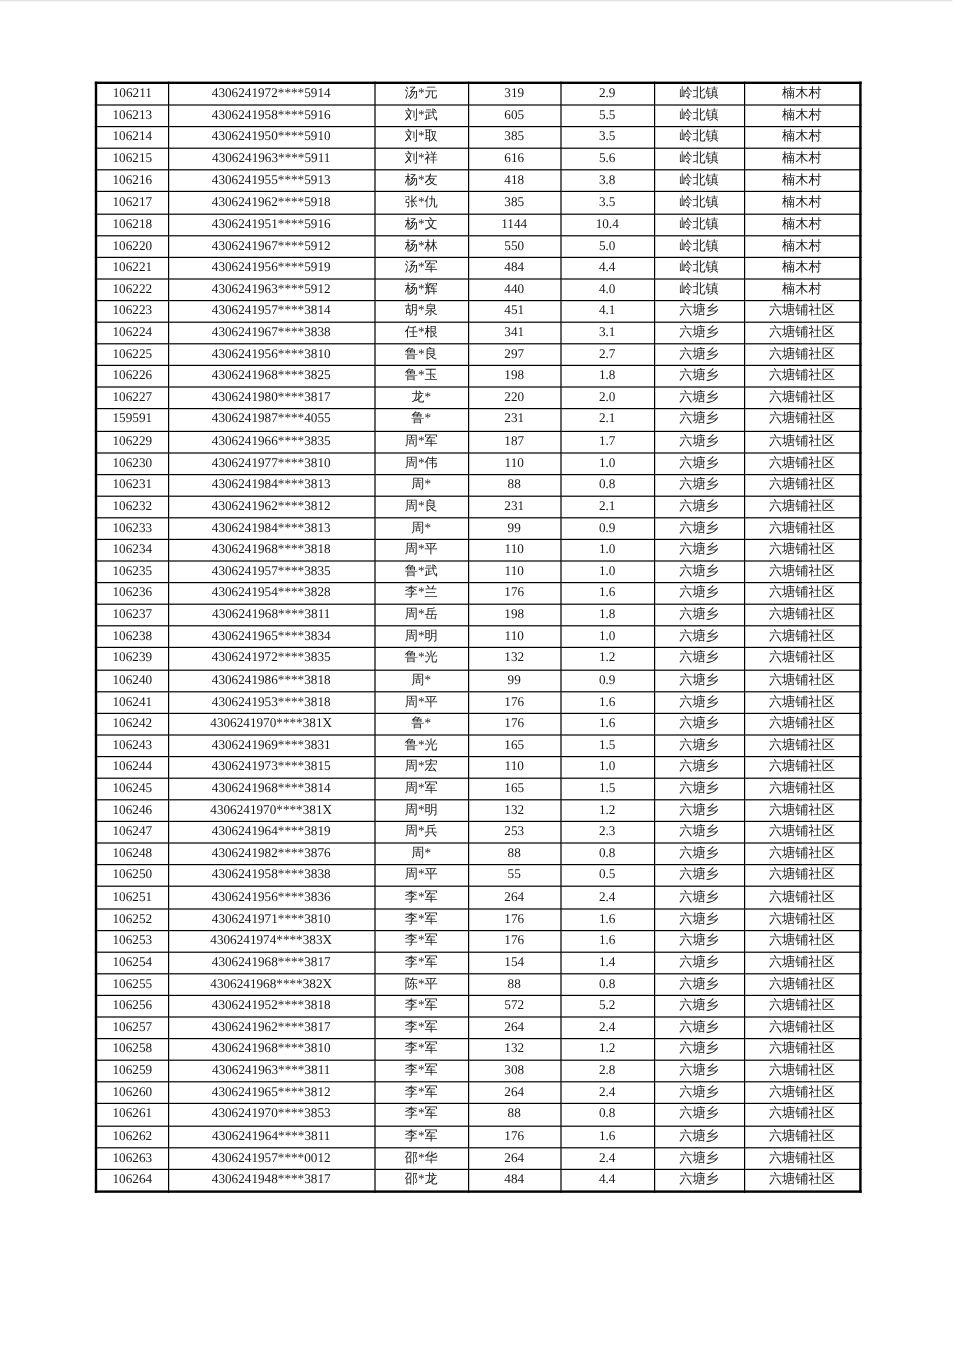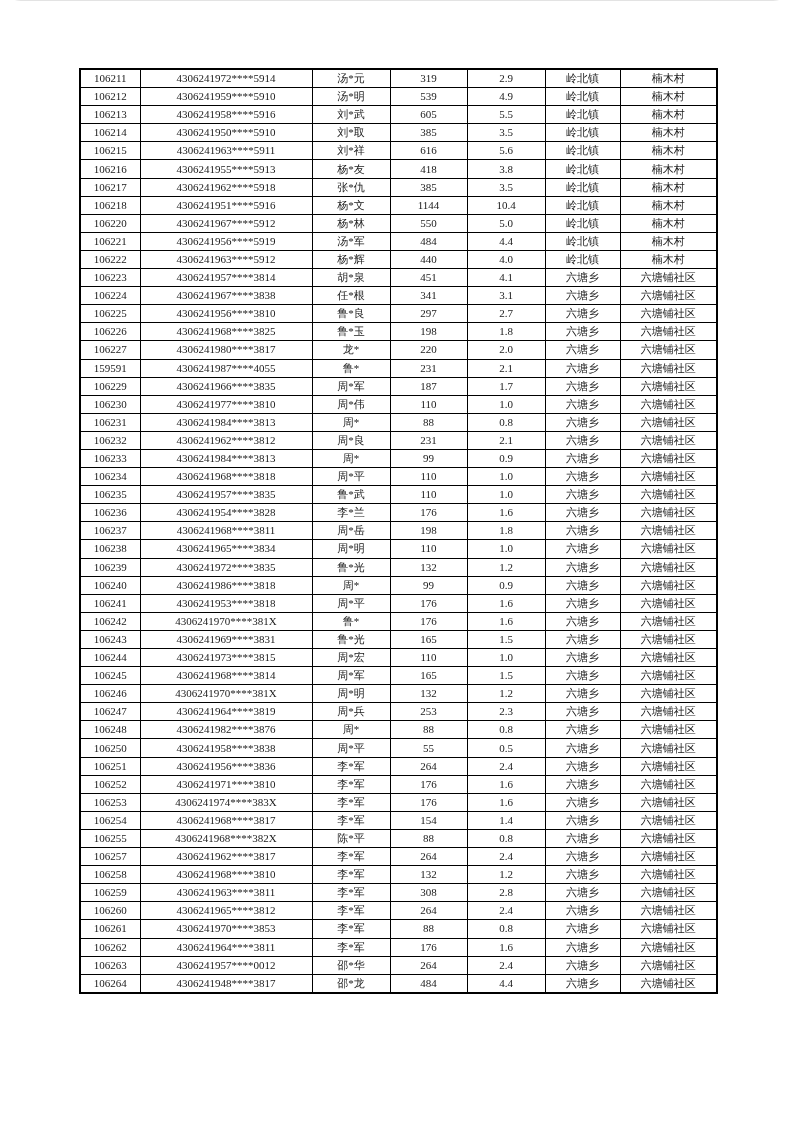--- a/index.html
+++ b/index.html
@@ -7,21 +7,20 @@
     padding: 0;
     background: #ffffff;
   }
   .page {
     position: relative;
     width: 794px;
     height: 1122px;
     background: #ffffff;
     overflow: hidden;
     font-family: "Liberation Serif", "DejaVu Serif", serif;
-    border-radius: 21px;
   }
   .page-top-edge {
     position: absolute;
     top: 0; left: 0; right: 0;
     height: 1px;
     background: #e3e3e3;
   }
   table.data-table {
     position: absolute;
     left: 79px;
@@ -63,29 +62,20 @@
         <tr>
           <td>106211</td>
           <td>4306241972****5914</td>
           <td>汤*元</td>
           <td>319</td>
           <td>2.9</td>
           <td>岭北镇</td>
           <td>楠木村</td>
         </tr>
         <tr>
-          <td>106212</td>
-          <td>4306241959****5910</td>
-          <td>汤*明</td>
-          <td>539</td>
-          <td>4.9</td>
-          <td>岭北镇</td>
-          <td>楠木村</td>
-        </tr>
-        <tr>
           <td>106213</td>
           <td>4306241958****5916</td>
           <td>刘*武</td>
           <td>605</td>
           <td>5.5</td>
           <td>岭北镇</td>
           <td>楠木村</td>
         </tr>
         <tr>
           <td>106214</td>
@@ -441,20 +431,29 @@
         <tr>
           <td>106255</td>
           <td>4306241968****382X</td>
           <td>陈*平</td>
           <td>88</td>
           <td>0.8</td>
           <td>六塘乡</td>
           <td>六塘铺社区</td>
         </tr>
         <tr>
+          <td>106256</td>
+          <td>4306241952****3818</td>
+          <td>李*军</td>
+          <td>572</td>
+          <td>5.2</td>
+          <td>六塘乡</td>
+          <td>六塘铺社区</td>
+        </tr>
+        <tr>
           <td>106257</td>
           <td>4306241962****3817</td>
           <td>李*军</td>
           <td>264</td>
           <td>2.4</td>
           <td>六塘乡</td>
           <td>六塘铺社区</td>
         </tr>
         <tr>
           <td>106258</td>

